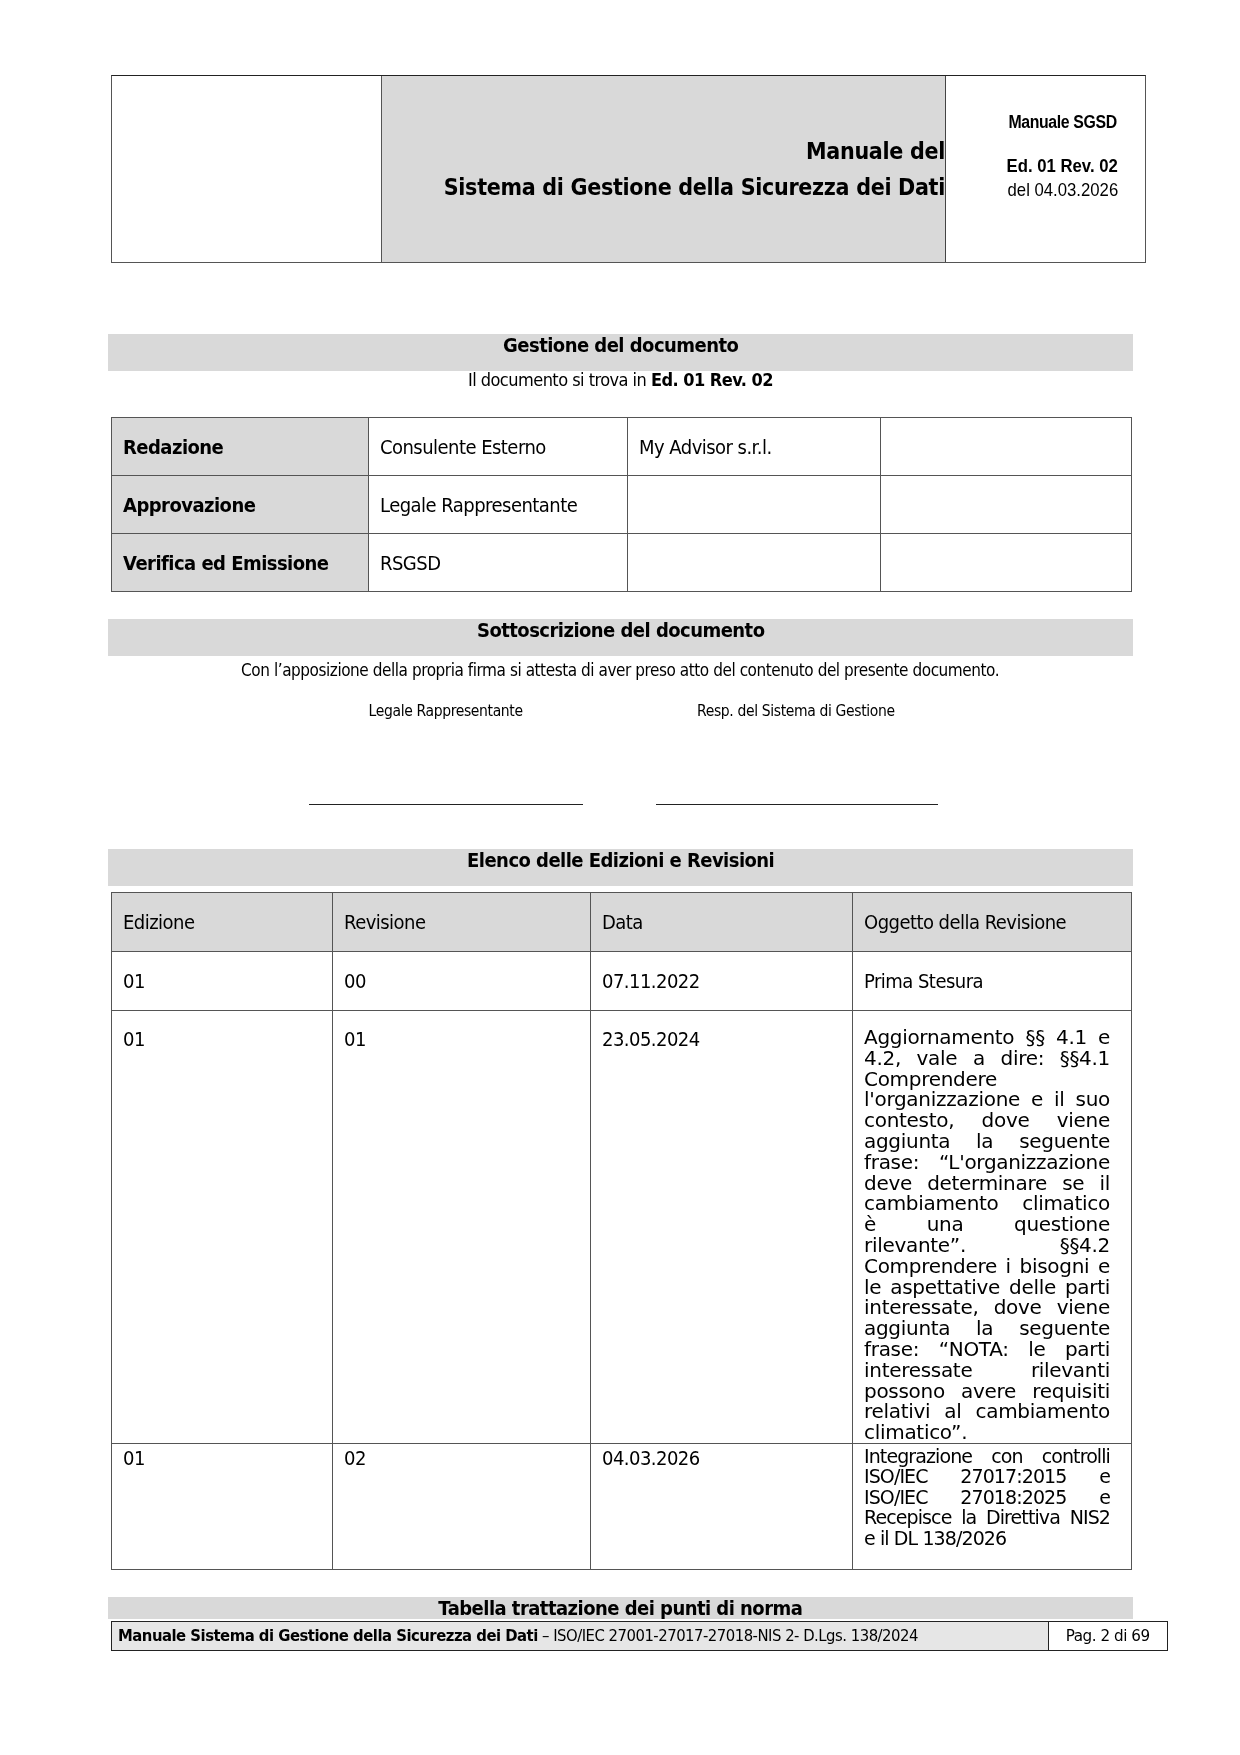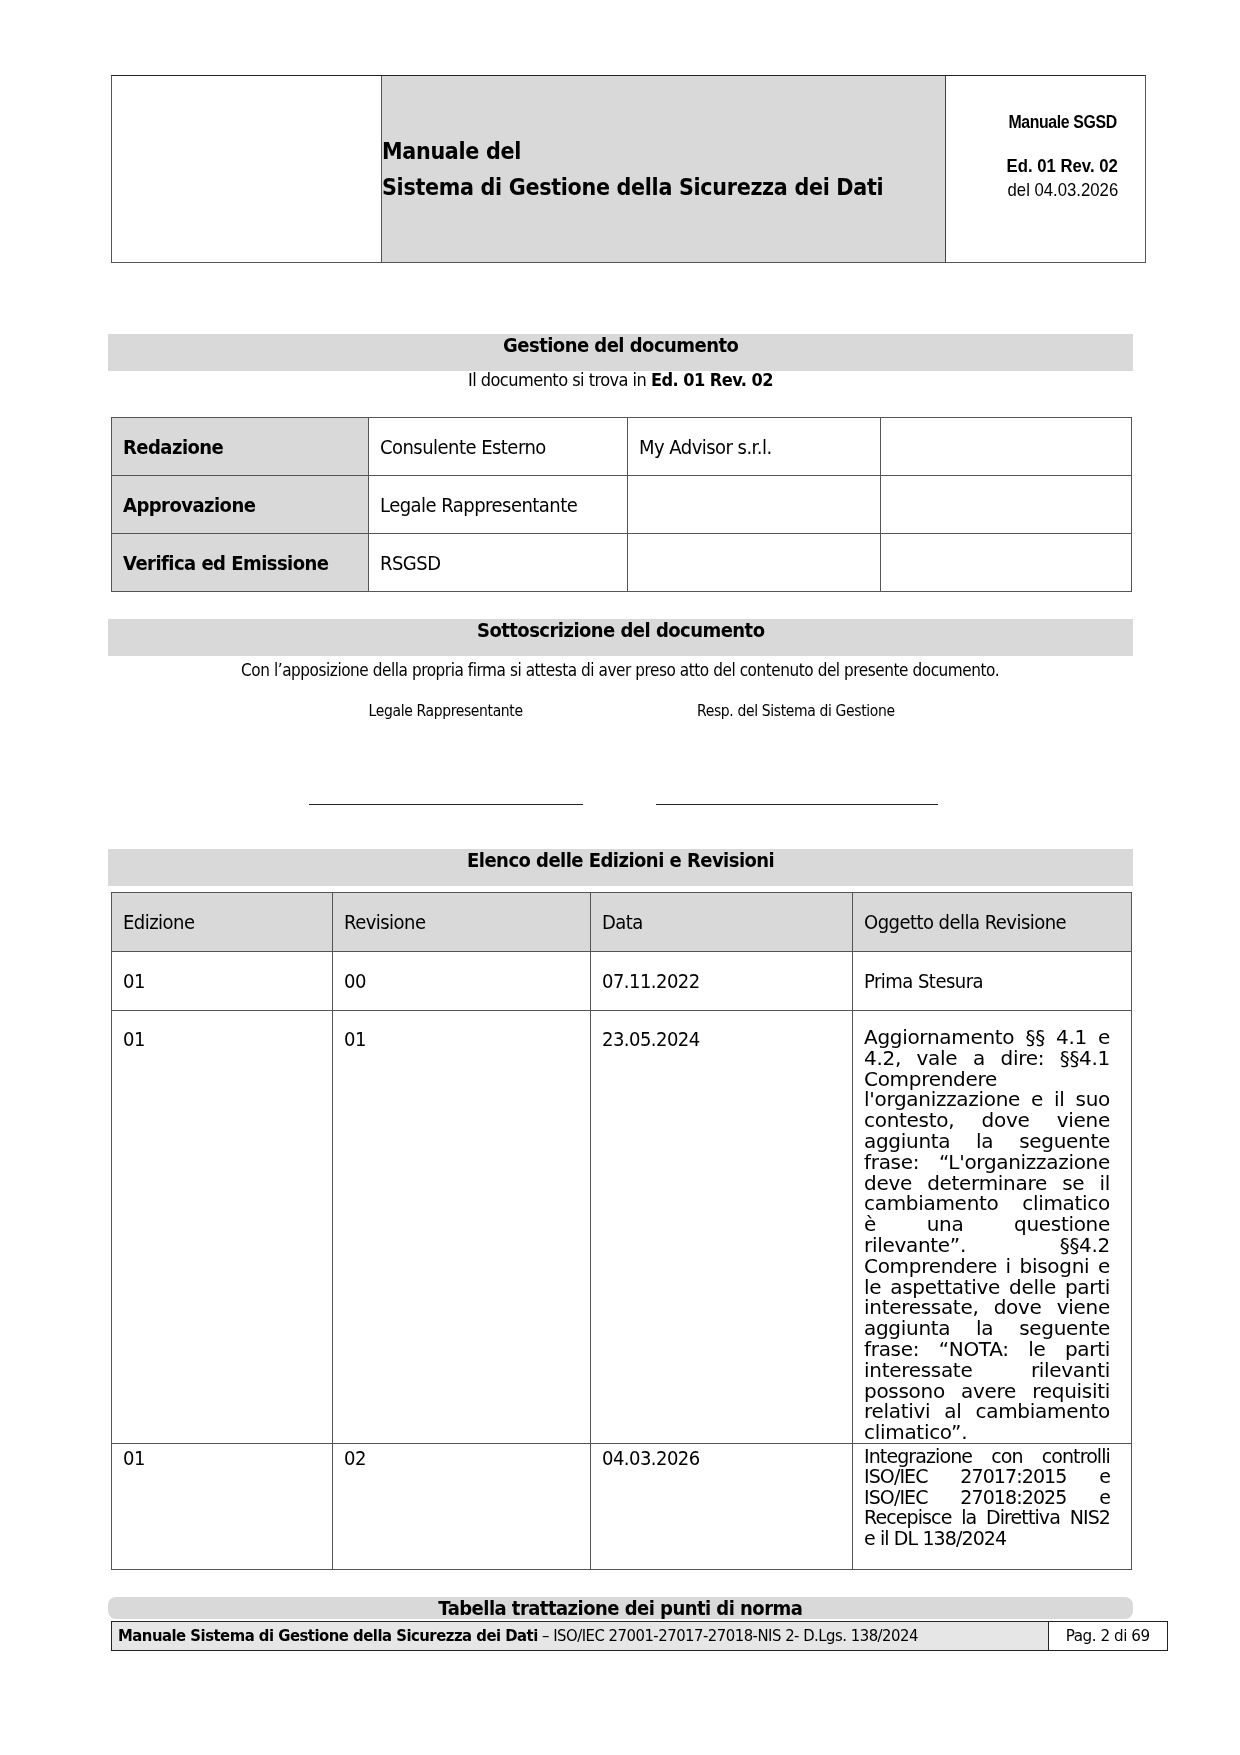--- a/index.html
+++ b/index.html
@@ -5,21 +5,21 @@
   html, body { margin: 0; padding: 0; background: #ffffff; }
   body { width: 1240px; height: 1755px; position: relative; overflow: hidden;
          font-family: "Liberation Sans", sans-serif; color: #000; }
   .abs { position: absolute; }
 
   
   .hdr { left: 111px; top: 75px; width: 1035px; height: 188px;
          border: 1.5px solid #555; border-top-color: #222; box-sizing: border-box; display: flex; }
   .hdr-logo { width: 269px; border-right: 1.5px solid #555; background: #fff; }
   .hdr-title { width: 563px; background: #d9d9d9; border-right: 1.5px solid #444;
-               display: flex; flex-direction: column; justify-content: center; align-items: flex-start;
+               display: flex; flex-direction: column; justify-content: center; align-items: flex-end;
                font-family: "DejaVu Sans Condensed", "DejaVu Sans", sans-serif; }
   .hdr-title span { font-weight: bold; font-size: 23px; line-height: 36px; letter-spacing: -0.3px; }
   .hdr-meta { flex: 1; display: flex; flex-direction: column; align-items: center; padding-top: 36px; padding-left: 34px; }
   .hdr-meta .code { font-weight: bold; font-size: 18px; letter-spacing: -0.4px; transform: scaleX(0.88); }
   .hdr-meta .ed { font-weight: bold; font-size: 19px; margin-top: 22px; transform: scaleX(0.88); }
   .hdr-meta .date { font-size: 19px; margin-top: 2px; transform: scaleX(0.88); }
 
   
   .banner { left: 108px; width: 1025px; height: 37px; background: #d9d9d9;
             text-align: center; font-weight: bold; font-size: 20px; line-height: 22px;
@@ -170,27 +170,27 @@
       <td><span class="c">23.05.2024</span></td>
       <td class="obj">
           <div class="just">Aggiornamento §§ 4.1 e 4.2, vale a dire: §§4.1 Comprendere l'organizzazione e il suo contesto, dove viene aggiunta la seguente frase: “L'organizzazione deve determinare se il cambiamento climatico è una questione rilevante”. §§4.2 Comprendere i bisogni e le aspettative delle parti interessate, dove viene aggiunta la seguente frase: “NOTA: le parti interessate rilevanti possono avere requisiti relativi al cambiamento climatico”.</div>
         </td>
     </tr>
     <tr class="r3">
       <td><span class="c">01</span></td>
       <td><span class="c">02</span></td>
       <td><span class="c">04.03.2026</span></td>
       <td class="obj">
-          <div class="just">Integrazione con controlli ISO/IEC 27017:2015 e ISO/IEC 27018:2025 e Recepisce la Direttiva NIS2 e il DL 138/2024</div>
+          <div class="just">Integrazione con controlli ISO/IEC 27017:2015 e ISO/IEC 27018:2025 e Recepisce la Direttiva NIS2 e il DL 138/2026</div>
         </td>
     </tr>
   </tbody>
 </table>
 
-<div class="abs banner" style="top:1597px; height:22px;border-radius:8px;">
+<div class="abs banner" style="top:1597px; height:22px;">
   <span>Tabella trattazione dei punti di norma</span>
 </div>
 
 <div class="abs footer">
   <div class="f-left">
     <span class="inner"><b>Manuale Sistema di Gestione della Sicurezza dei Dati</b><span> – ISO/IEC 27001-27017-27018-NIS 2- D.Lgs. 138/2024</span></span>
   </div>
   <div class="f-right">
     <span>Pag. 2 di 69</span>
   </div>

